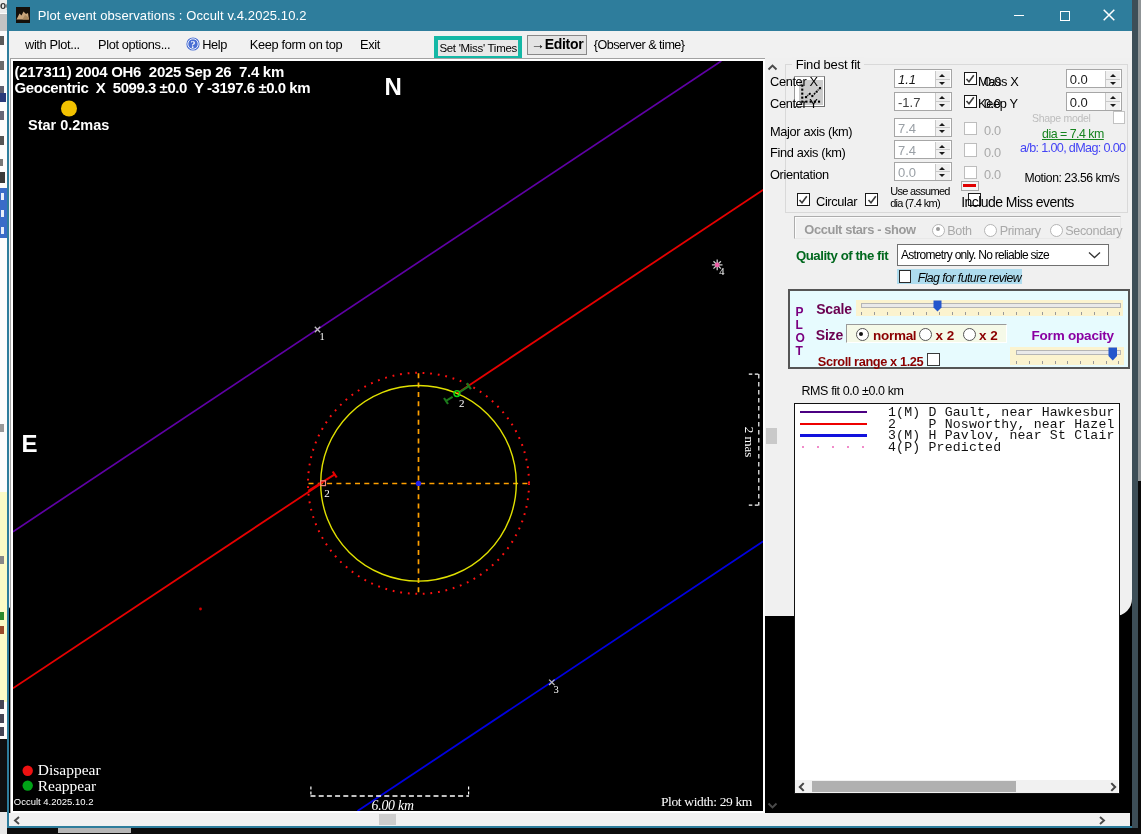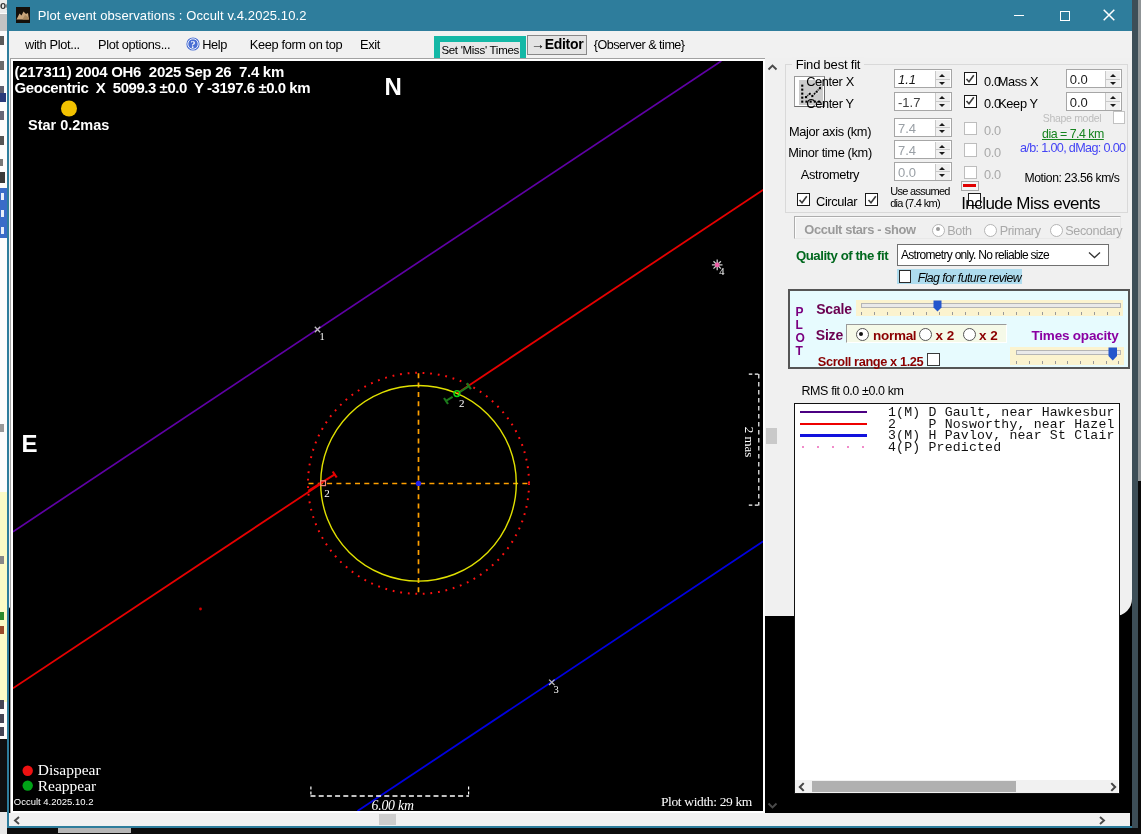--- a/index.html
+++ b/index.html
@@ -1,20 +1,20 @@
 <!DOCTYPE html>
 <html><head>
 <meta charset="utf-8">
 <style>
 html,body{margin:0;padding:0;}
 body{width:1141px;height:834px;position:relative;overflow:hidden;background:#000;
   font-family:"Liberation Sans",sans-serif;-webkit-font-smoothing:antialiased;}
 .abs{position:absolute;}
 .lbl{position:absolute;font-size:12.8px;color:#000;white-space:nowrap;letter-spacing:-0.35px;}
-.rlbl{position:absolute;font-size:12.8px;color:#000;white-space:nowrap;text-align:center;letter-spacing:-0.35px;}
+.rlbl{position:absolute;font-size:12.8px;color:#000;white-space:nowrap;text-align:left;letter-spacing:-0.35px;}
 .spin{position:absolute;background:#fff;border:1px solid #a6a6a6;}
 .spin .val{position:absolute;left:3px;top:2px;font-size:13px;}
 .spin .btns{position:absolute;right:0.5px;top:0.5px;width:14px;height:16.5px;background:#f0f0f0;border-left:1px solid #c9c9c9;}
 .spin .btns .u{position:absolute;left:3.2px;top:3.2px;width:0;height:0;border-left:3.6px solid transparent;border-right:3.6px solid transparent;border-bottom:3.8px solid #1a1a1a;}
 .spin .btns .d{position:absolute;left:3.2px;bottom:2.8px;width:0;height:0;border-left:3.6px solid transparent;border-right:3.6px solid transparent;border-top:3.8px solid #1a1a1a;}
 .spin .btns .mid{position:absolute;left:0;top:7.8px;width:14px;height:1px;background:#c9c9c9;}
 .cb{position:absolute;width:11px;height:11px;background:#fff;border:1.5px solid #1a1a1a;}
 .cb.dis{border:1px solid #bdbdbd;width:11.5px;height:11.5px;}
 .radio{position:absolute;width:11px;height:11px;border-radius:50%;background:#fff;border:1px solid #8e8e8e;}
 .radio .dot{position:absolute;left:2.5px;top:2.5px;width:4px;height:4px;border-radius:50%;background:#9a9a9a;}
@@ -68,21 +68,21 @@
   <div class="lbl" style="left:17.8px;top:36.5px;">with Plot...</div>
   <div class="lbl" style="left:90.8px;top:36.5px;">Plot options...</div>
   <svg class="abs" style="left:178.6px;top:36.5px" width="14" height="14" viewBox="0 0 14 14">
     <circle cx="7" cy="7" r="6.6" fill="#4a6fd4"></circle>
     <circle cx="7" cy="7" r="5.2" fill="none" stroke="#fff" stroke-width="0.9"></circle>
     <text x="7" y="10.6" font-size="10" font-weight="bold" fill="#fff" text-anchor="middle" font-family="Liberation Serif,serif">?</text>
   </svg>
   <div class="lbl" style="left:195px;top:36.5px;">Help</div>
   <div class="lbl" style="left:242.6px;top:36.5px;">Keep form on top</div>
   <div class="lbl" style="left:352.9px;top:36.5px;">Exit</div>
-  <div class="abs" style="left:427px;top:35.7px;width:80px;height:16.5px;background:#e8e8e8;border:6px solid #14b8a6;font-size:11.5px;text-align:center;line-height:16px;letter-spacing:-0.3px;white-space:nowrap;">Set 'Miss' Times</div>
+  <div class="abs" style="left:427px;top:35.7px;width:80px;height:16.5px;background:#e8e8e8;border:4px solid #14b8a6;font-size:11.5px;text-align:center;line-height:16px;letter-spacing:-0.3px;white-space:nowrap;">Set 'Miss' Times</div>
   <div class="abs" style="left:520px;top:35.2px;width:58px;height:18px;background:#e4e4e4;border:1px solid #888;font-size:14px;font-weight:bold;text-align:center;line-height:17.5px;letter-spacing:-0.3px;white-space:nowrap;">→Editor</div>
   <div class="abs" style="left:586.5px;top:38px;font-size:12.6px;letter-spacing:-0.5px;white-space:nowrap;">{Observer &amp; time}</div>
 
   <div class="abs" style="left:2.5px;top:57.8px;width:755.8px;height:754.8px;background:#fff;border-top:1.6px solid #a2a2a2;border-left:1.6px solid #a2a2a2;box-sizing:border-box;"></div>
 
   <svg class="abs" style="left:5.8px;top:61px;" width="750.3" height="750" viewBox="0 0 750.3 750">
 <rect x="0" y="0" width="750.3" height="750" fill="#000"></rect>
 <line x1="0" y1="470.7" x2="708.3" y2="0" stroke="#5f00a5" stroke-width="1.7"></line>
 <line x1="0" y1="627.3" x2="310.2" y2="421.2" stroke="#e60000" stroke-width="1.8"></line>
 <line x1="443.9" y1="332.4" x2="750.3" y2="128.7" stroke="#e60000" stroke-width="1.8"></line>
@@ -177,22 +177,22 @@
           <rect x="9.3" y="12.4" width="2.8" height="2.8"></rect>
           <rect x="12" y="14.6" width="2.8" height="2.8"></rect>
           <rect x="16.2" y="10.2" width="2.8" height="2.8"></rect>
           <rect x="19.6" y="6.8" width="2.8" height="2.8"></rect>
         </g>
 </svg>
     </div>
 <div class="rlbl" style="left:762.8px;top:73.5px;width:120px;">Center X</div>
 <div class="rlbl" style="left:762.8px;top:95.8px;width:120px;">Center Y</div>
 <div class="rlbl" style="left:762.8px;top:123.5px;width:120px;">Major axis (km)</div>
-<div class="rlbl" style="left:762.8px;top:145.4px;width:120px;">Minor time (km)</div>
-<div class="rlbl" style="left:762.8px;top:167.3px;width:120px;">Astrometry</div>
+<div class="rlbl" style="left:762.8px;top:145.4px;width:120px;">Find axis (km)</div>
+<div class="rlbl" style="left:762.8px;top:167.3px;width:120px;">Orientation</div>
 <div class="spin" style="left:886.8px;top:69.3px;width:55.7px;height:17.2px;font-style:italic;">
       <div class="val" style="color:#1a1a1a;">1.1</div>
       <div class="btns">
         <div class="u"></div>
         <div class="mid"></div>
         <div class="d"></div>
       </div>
     </div>
 <div class="spin" style="left:886.8px;top:91.6px;width:55.7px;height:17.2px;">
       <div class="val" style="color:#404040;">-1.7</div>
@@ -276,21 +276,21 @@
       </svg>
     </div>
 <div class="lbl" style="left:808.8px;top:193.8px;">Circular</div>
 <div class="cb" style="left:858.3px;top:193.3px;">
       <svg class="abs" style="left:0.5px;top:0.5px" width="10" height="10" viewBox="0 0 10 10">
         <path d="M1.5 5 L4 7.8 L8.8 1.2" fill="none" stroke="#3a3a3a" stroke-width="1.6"></path>
       </svg>
     </div>
 <div class="abs" style="left:883px;top:186.3px;line-height:11.9px;font-size:11px;letter-spacing:-0.7px;white-space:nowrap;">Use assumed<br>dia (7.4 km)</div>
 <div class="cb" style="left:961.3px;top:193.3px;"></div>
-<div class="abs" style="left:954px;top:194px;font-size:17px;letter-spacing:-0.55px;white-space:nowrap;text-align:right;">Include Miss events</div>
+<div class="abs" style="left:954px;top:194px;font-size:14px;letter-spacing:-0.55px;white-space:nowrap;text-align:right;">Include Miss events</div>
 <div class="abs" style="left:787.2px;top:216.4px;width:325px;height:20.8px;border:1px solid #adadad;border-bottom-color:#e8e8e8;border-right-color:#e8e8e8;box-shadow:inset 1px 1px 0 #fcfcfc;"></div>
 <div class="abs" style="left:797.1px;top:222.3px;font-size:12.9px;font-weight:bold;color:#9a9a9a;letter-spacing:-0.4px;white-space:nowrap;">Occult stars - show</div>
 <div class="radio" style="left:925.1px;top:223.6px;border-color:#b5b5b5;">
       <div class="dot"></div>
     </div>
 <div class="abs" style="left:940px;top:223.8px;font-size:12.6px;letter-spacing:-0.35px;color:#a9a9a9;white-space:nowrap;">Both</div>
 <div class="radio" style="left:976.8px;top:223.6px;border-color:#b5b5b5;"></div>
 <div class="abs" style="left:992.5px;top:223.8px;font-size:12.6px;letter-spacing:-0.35px;color:#a9a9a9;white-space:nowrap;">Primary</div>
 <div class="radio" style="left:1043px;top:223.6px;border-color:#b5b5b5;"></div>
 <div class="abs" style="left:1058px;top:223.8px;font-size:12.6px;letter-spacing:-0.35px;color:#a9a9a9;white-space:nowrap;">Secondary</div>
@@ -338,21 +338,21 @@
 <div class="abs" style="left:808.6px;top:326.8px;font-size:14px;font-weight:bold;color:#6b0050;letter-spacing:-0.2px;">Size</div>
 <div class="abs" style="left:838.7px;top:324.2px;width:161px;height:18.6px;background:#f5f9e8;border:1.4px solid #9a9a9a;border-bottom-color:#fff;border-right-color:#fff;box-sizing:border-box;"></div>
 <div class="radio" style="left:848.8px;top:328.1px;border-color:#555;">
       <div class="dot" style="background:#111;"></div>
     </div>
 <div class="abs" style="left:865.9px;top:327.9px;font-size:13.5px;font-weight:bold;color:#8b0000;letter-spacing:-0.3px;">normal</div>
 <div class="radio" style="left:912px;top:328.1px;border-color:#555;"></div>
 <div class="abs" style="left:928.2px;top:327.9px;font-size:13.5px;font-weight:bold;color:#8b0000;">x 2</div>
 <div class="radio" style="left:956.3px;top:328.1px;border-color:#555;"></div>
 <div class="abs" style="left:971.9px;top:327.9px;font-size:13.5px;font-weight:bold;color:#8b0000;">x 2</div>
-<div class="abs" style="left:1024.3px;top:327.9px;font-size:13.5px;font-weight:bold;color:#8a00a2;letter-spacing:-0.2px;">Times opacity</div>
+<div class="abs" style="left:1024.3px;top:327.9px;font-size:13.5px;font-weight:bold;color:#8a00a2;letter-spacing:-0.2px;">Form opacity</div>
 <div class="abs" style="left:1002.5px;top:347.2px;width:114px;height:18.3px;background:#fbf3cf;"></div>
 <div class="abs" style="left:1008.7px;top:350.3px;width:103px;height:2.6px;background:#e9e9e9;border:1px solid #b5b5b5;"></div>
 <div class="abs" style="left:1009.2px;top:360.8px;width:1px;height:3.6px;background:#9a9a9a;"></div>
     <div class="abs" style="left:1022.0px;top:360.8px;width:1px;height:3.6px;background:#9a9a9a;"></div>
     <div class="abs" style="left:1034.7px;top:360.8px;width:1px;height:3.6px;background:#9a9a9a;"></div>
     <div class="abs" style="left:1047.5px;top:360.8px;width:1px;height:3.6px;background:#9a9a9a;"></div>
     <div class="abs" style="left:1060.2px;top:360.8px;width:1px;height:3.6px;background:#9a9a9a;"></div>
     <div class="abs" style="left:1073.0px;top:360.8px;width:1px;height:3.6px;background:#9a9a9a;"></div>
     <div class="abs" style="left:1085.7px;top:360.8px;width:1px;height:3.6px;background:#9a9a9a;"></div>
     <div class="abs" style="left:1098.5px;top:360.8px;width:1px;height:3.6px;background:#9a9a9a;"></div>

